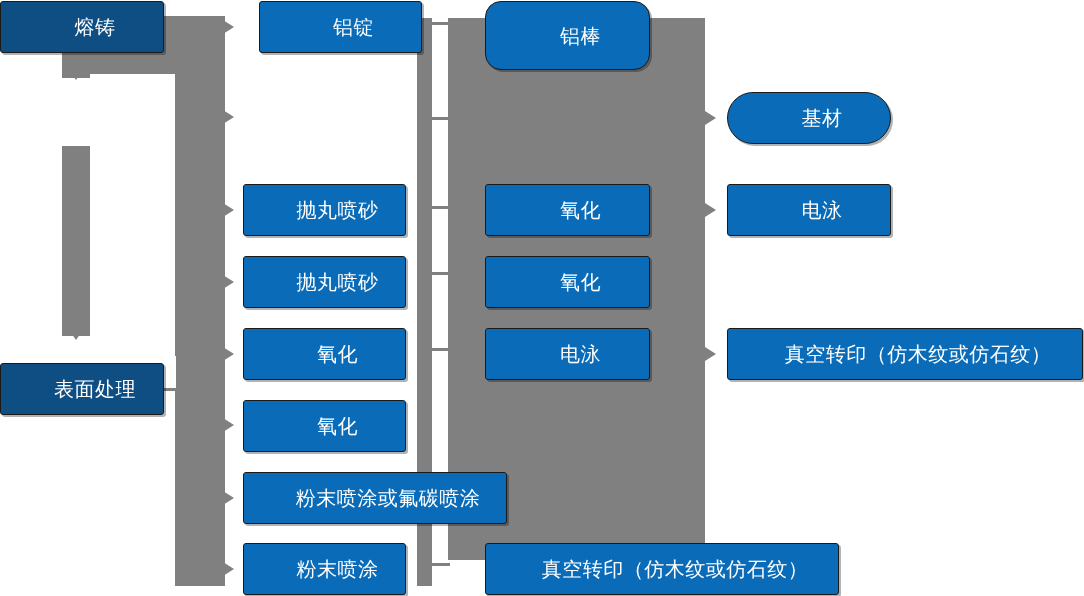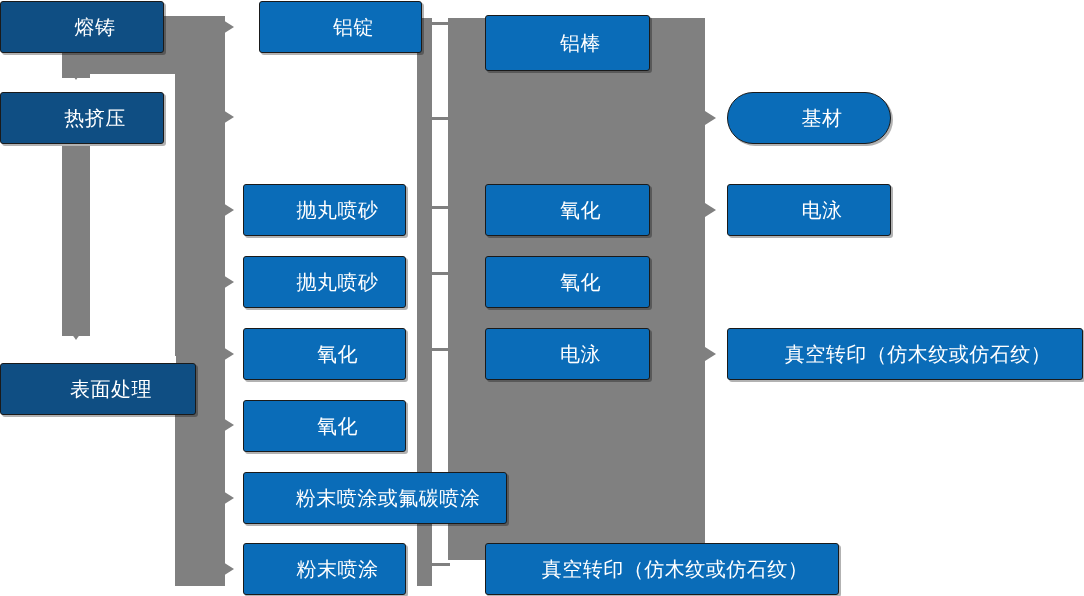--- a/index.html
+++ b/index.html
@@ -104,24 +104,21 @@
   <div class="arrow-r" style="left:223px; top:491px;"></div>
   <div class="arrow-r" style="left:223px; top:562px;"></div>
 
   <div class="arrow-r" style="left:705px; top:111px;"></div>
   <div class="arrow-r" style="left:705px; top:203px;"></div>
   <div class="arrow-r" style="left:705px; top:347px;"></div>
 
   <div class="box dark" style="left:0px; top:1px; width:164px; height:52px;">
     <span class="box-label">熔铸</span>
   </div>
-  <div class="box dark" style="left:0px; top:92px; width:164px; height:52px;">
-    <span class="box-label">热挤压</span>
-  </div>
-  <div class="box dark" style="left:0px; top:363px; width:196px; height:52px;">
+  <div class="box dark" style="left:0px; top:363px; width:164px; height:52px;">
     <span class="box-label">表面处理</span>
   </div>
 
   <div class="box light" style="left:259px; top:1px; width:163px; height:52px;">
     <span class="box-label">铝锭</span>
   </div>
   <div class="box light" style="left:243px; top:184px; width:163px; height:52px;">
     <span class="box-label">抛丸喷砂</span>
   </div>
   <div class="box light" style="left:243px; top:256px; width:163px; height:52px;">
@@ -133,21 +130,21 @@
   <div class="box light" style="left:243px; top:400px; width:163px; height:52px;">
     <span class="box-label">氧化</span>
   </div>
   <div class="box light" style="left:243px; top:543px; width:163px; height:52px;">
     <span class="box-label">粉末喷涂</span>
   </div>
   <div class="box light" style="left:243px; top:472px; width:264px; height:52px;">
     <span class="box-label">粉末喷涂或氟碳喷涂</span>
   </div>
 
-  <div class="box light" style="left:485px; top:15px; width:165px; height:56px;">
+  <div class="box light" style="left:485px; top:1px; width:165px; height:69px;border-radius:16px;">
     <span class="box-label">铝棒</span>
   </div>
   <div class="box light" style="left:485px; top:184px; width:165px; height:52px;">
     <span class="box-label">氧化</span>
   </div>
   <div class="box light" style="left:485px; top:256px; width:165px; height:52px;">
     <span class="box-label">氧化</span>
   </div>
   <div class="box light" style="left:485px; top:328px; width:165px; height:52px;">
     <span class="box-label">电泳</span>

